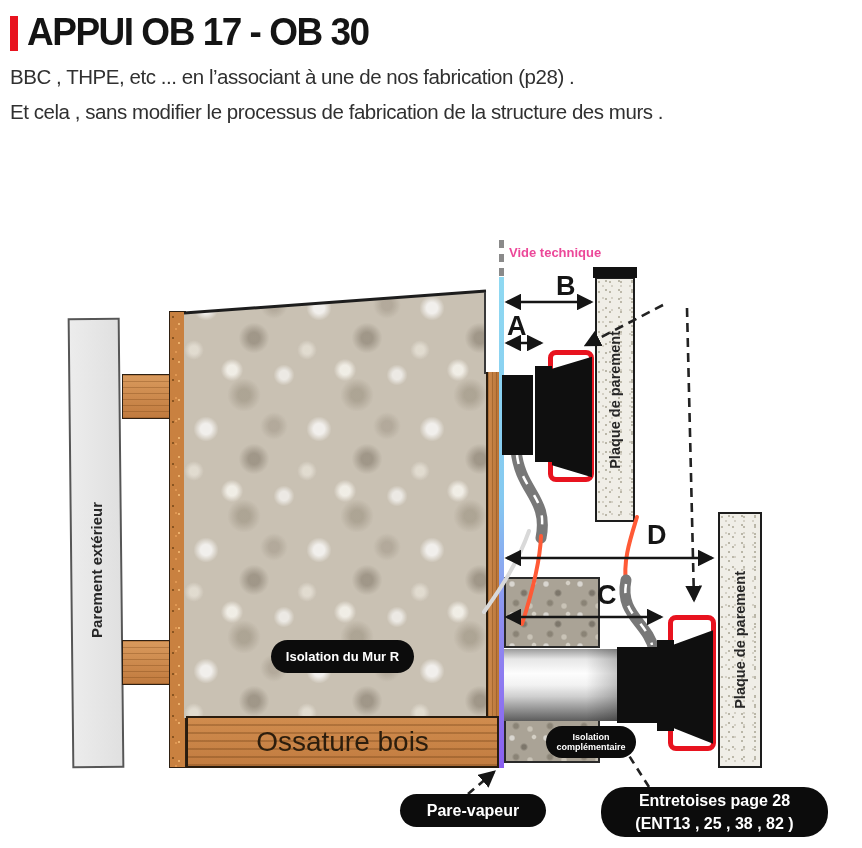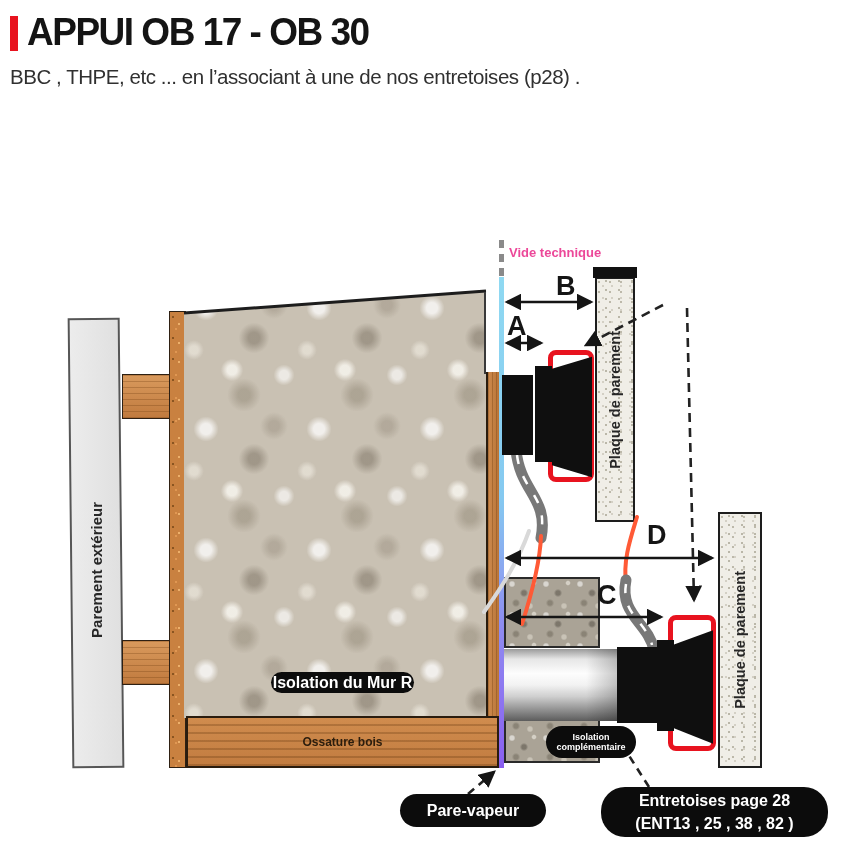--- a/index.html
+++ b/index.html
@@ -54,21 +54,21 @@
     background-size:113px 121px;}
   #wood-stud-right{left:486px;top:372px;width:13px;height:396px;z-index:2;box-sizing:border-box;
     border-left:2px solid #2a1c0e;
     background:repeating-linear-gradient(90deg,rgba(110,60,15,.35) 0 1.5px,transparent 1.5px 4px),
       linear-gradient(90deg,#cd8a4d,#b97538);}
   #ossature-bar{left:186px;top:716px;width:313px;height:52px;z-index:3;box-sizing:border-box;
     border:2px solid #2a1c0e;
     background:repeating-linear-gradient(0deg,rgba(96,52,12,.28) 0 2px,rgba(0,0,0,0) 2px 8px),
       linear-gradient(180deg,#d08c4e,#c27c40);
     display:flex;align-items:center;justify-content:center;}
-  #ossature-label{font-size:12px;font-weight:700;color:#2b1d0d;letter-spacing:0;}
+  #ossature-label{font-size:28px;font-weight:400;color:#2b1d0d;letter-spacing:0;}
 
   
   #vide-dash{left:499px;top:240px;width:5px;height:37px;z-index:3;
     background:repeating-linear-gradient(180deg,#8a8a8a 0 8px,rgba(0,0,0,0) 8px 14px);}
   #pare-vapeur-line{left:499px;top:277px;width:5px;height:491px;z-index:3;
     background:linear-gradient(180deg,#8fd9f2 0%,#85c9f0 45%,#8f8af0 72%,#8a5ff0 100%);}
 
   
   .plaque{position:absolute;z-index:3;box-sizing:border-box;border:2px solid #1d1d1d;
     background-color:#f0eee7;
@@ -114,21 +114,21 @@
   #appui-lower-box{left:617px;top:647px;width:41px;height:76px;}
 
   
   #svg-under{position:absolute;left:0;top:0;z-index:4;}
   #svg-over{position:absolute;left:0;top:0;z-index:7;}
 
   
   #vide-technique{position:absolute;left:509px;top:245px;font-size:13px;font-weight:600;
     color:#ec4899;z-index:9;}
   #pill-fourrure{left:657px;top:278px;width:131px;height:30px;font-size:15px;}
-  #pill-isolation-mur{left:271px;top:672px;width:143px;height:21px;font-size:16px;}
+  #pill-isolation-mur{left:271px;top:640px;width:143px;height:33px;font-size:13px;}
   #pill-isolation-comp{left:506px;top:726px;width:90px;height:32px;font-size:9px;line-height:10px;margin-left:40px;}
   #pill-pare-vapeur{left:400px;top:794px;width:146px;height:33px;font-size:16px;}
   #pill-entretoises{left:601px;top:787px;width:227px;height:50px;font-size:16px;line-height:23px;
     border-radius:24px;}
   #lbl-parement{left:70px;top:430px;width:52px;height:280px;}
   #lbl-parement span{font-size:15px;}
   #lbl-plaque-upper{left:595px;top:285px;width:40px;height:230px;}
   #lbl-plaque-lower{left:718px;top:520px;width:44px;height:240px;}
   #dim-b{left:556px;top:271px;}
   #dim-a{left:507px;top:311px;}
@@ -138,21 +138,22 @@
 </head>
 <body>
 
 <div id="page">
 
   <div id="hdr">
     <div id="red-bar"></div>
     <h1 id="title">APPUI OB 17 - OB 30</h1>
   </div>
   <div id="intro">
-    <div>BBC , THPE, etc ... en l’associant à une de nos entretoises (p28) .</div>
+    <div>BBC , THPE, etc ... en l’associant à une de nos fabrication (p28) .</div>
+    <div>Et cela , sans modifier le processus de fabrication de la structure des murs .</div>
   </div>
 
   <div class="abs" id="parement-panel"></div>
   <div class="abs batten" style="top:374px;"></div>
   <div class="abs batten" style="top:640px;"></div>
   <div class="abs" id="osb-strip"></div>
   <div class="abs" id="insulation-main"></div>
   <div class="abs" id="wood-stud-right"></div>
   <div class="abs" id="ossature-bar">
     <span id="ossature-label">Ossature bois</span>

